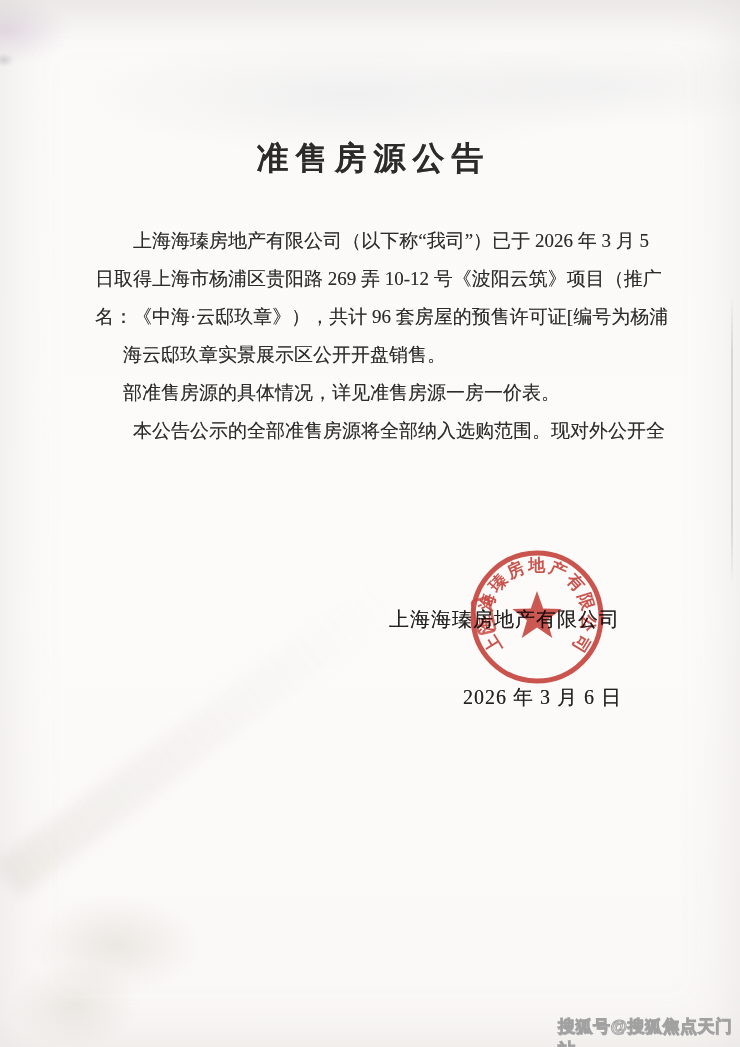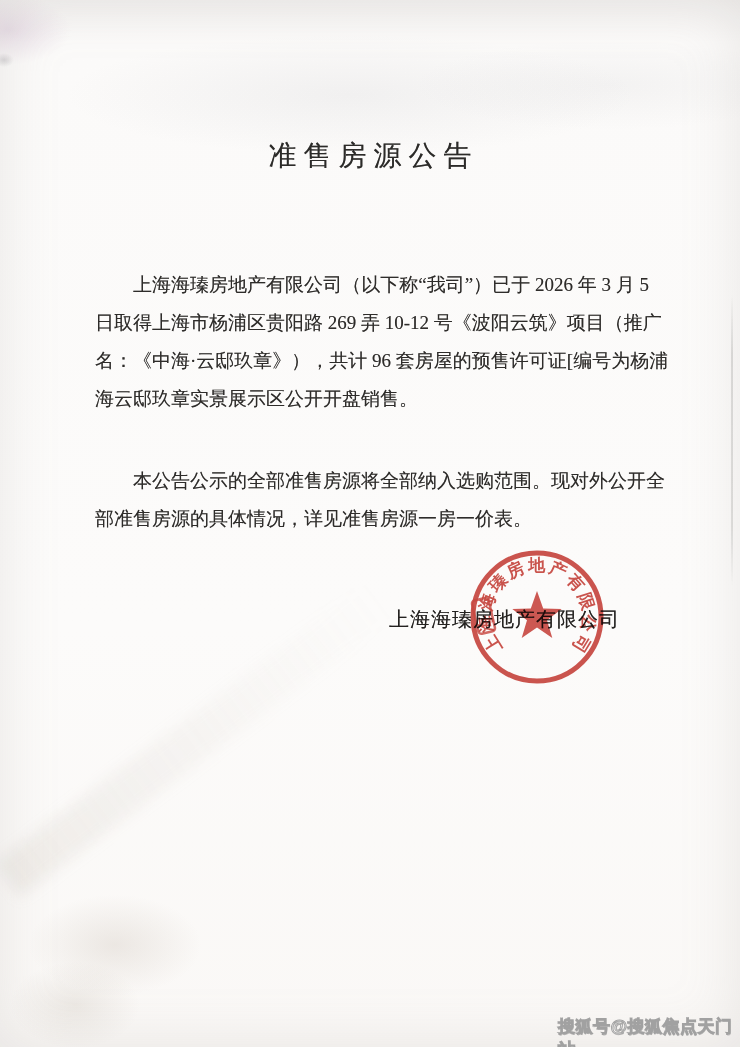--- a/index.html
+++ b/index.html
@@ -30,37 +30,37 @@
     filter:blur(0.5px);
   }
   .smudge-diagonal{
     position:absolute;left:20px;top:855px;width:470px;height:42px;
     transform:rotate(-37deg);transform-origin:left bottom;
     background:linear-gradient(90deg,rgba(178,165,150,0.16),rgba(185,175,162,0.07) 55%,rgba(185,175,162,0) 100%);
     filter:blur(7px);
   }
   .doc-title{
     position:absolute;left:0;top:137px;width:740px;
-    text-align:center;font-size:28px;font-weight:400;color:#2c2b29;
+    text-align:center;font-size:32px;font-weight:700;color:#2c2b29;
     letter-spacing:7px;text-indent:7px;
     text-shadow:0 0 0.5px rgba(40,40,40,0.5);
   }
   .body-block{
     position:absolute;left:95px;top:222px;width:554px;
     font-size:19px;color:#2e2c2a;
     text-shadow:0 0 0.4px rgba(40,40,40,0.45);
   }
   .line{
     height:38px;line-height:38px;white-space:nowrap;
     text-align:justify;text-align-last:justify;
     text-justify:inter-character;
     overflow:visible;
   }
-  .line.indent{text-indent:38px;margin-top:44px;}
-  .line.short{text-align-last:left;white-space:normal;}
+  .line.indent{text-indent:38px;}
+  .line.short{text-align-last:left;white-space:normal;margin-left:28px;}
   .signature{
     position:absolute;right:120px;top:606px;
     font-size:20px;color:#242220;letter-spacing:1px;
     text-shadow:0 0 0.5px rgba(30,30,30,0.6);
     z-index:3;
   }
   .sign-date{
     position:absolute;right:118px;top:684px;
     font-size:20px;color:#242220;letter-spacing:1px;
     text-shadow:0 0 0.5px rgba(30,30,30,0.6);
@@ -87,25 +87,26 @@
   <div class="smudge-diagonal"></div>
   <div class="crease-right"></div>
 
   <div class="doc-title">准售房源公告</div>
 
   <div class="body-block">
     <div class="line indent">上海海瑧房地产有限公司（以下称“我司”）已于 2026 年 3 月 5</div>
     <div class="line">日取得上海市杨浦区贵阳路 269 弄 10-12 号《波阳云筑》项目（推广</div>
     <div class="line">名：《中海·云邸玖章》），共计 96 套房屋的预售许可证[编号为杨浦</div>
     <div class="line short">海云邸玖章实景展示区公开开盘销售。</div>
+    <div class="line short">部准售房源的具体情况，详见准售房源一房一价表。</div>
     <div class="line indent">本公告公示的全部准售房源将全部纳入选购范围。现对外公开全</div>
-    <div class="line short">部准售房源的具体情况，详见准售房源一房一价表。</div>
   </div>
 
   <div class="signature">上海海瑧房地产有限公司</div>
+  <div class="sign-date">2026 年 3 月 6 日</div>
 
   <svg class="seal" viewBox="0 0 140 140" xmlns="http://www.w3.org/2000/svg">
     <circle cx="70" cy="70" r="64" fill="none" stroke="#c3322a" stroke-width="5" opacity="0.92"></circle>
     <path d="M70,44 L76.2,61.5 L94.7,62 L80,73.2 L85.3,91 L70,80.5 L54.7,91 L60,73.2 L45.3,62 L63.8,61.5 Z" fill="#c3322a" opacity="0.9"></path>
     <rect x="8" y="52" width="17" height="34" rx="3" fill="none" stroke="#c3322a" stroke-width="2.5" opacity="0.8" transform="rotate(-13 16 69)"></rect>
     <path id="sealArc" d="M 37.5,102.5 A 46,46 0 1 1 102.5,102.5" fill="none"></path>
     <text font-size="17" fill="#c3322a" font-weight="600" opacity="0.92" font-family="'Liberation Serif','DejaVu Serif',serif">
       <textPath href="#sealArc" startOffset="2" textLength="212">上海海瑧房地产有限公司</textPath>
     </text>
   </svg>

